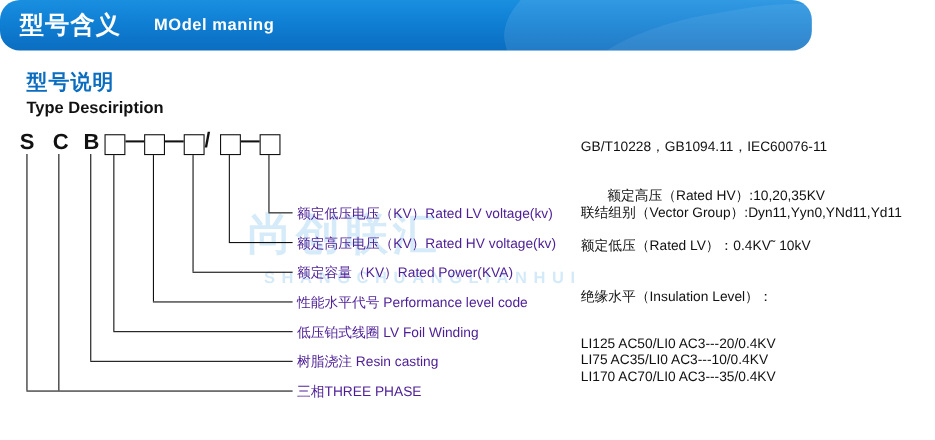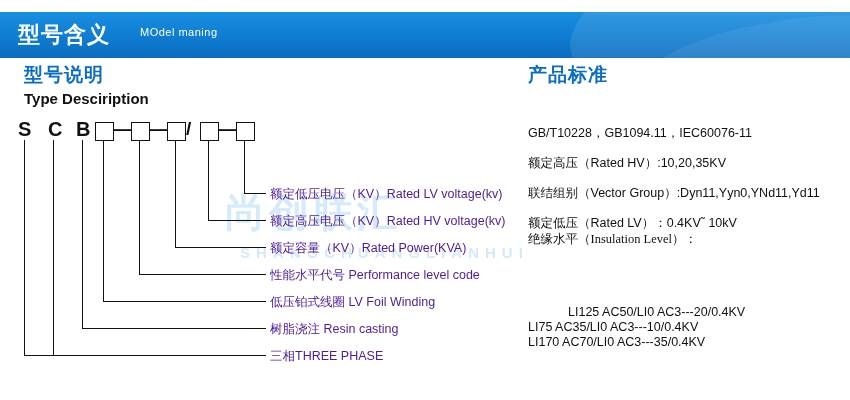--- a/index.html
+++ b/index.html
@@ -13,25 +13,26 @@
     font-family: "Liberation Sans", sans-serif;
     color: #1a1a1a;
     overflow: hidden;
     position: relative;
   }
 
   
   .banner {
     position: absolute;
     left: 0;
-    top: 12px;
-    width: 850px;
+    top: 0;
+    width: 738px;
     height: 46px;
     background: linear-gradient(180deg, #1a8fe0 0%, #0f7fd4 45%, #0b6dc0 100%);
     overflow: hidden;
+    border-radius: 18px;
   }
   .banner .swoosh {
     position: absolute;
     right: -40px;
     top: -60px;
     width: 320px;
     height: 150px;
     background: rgba(255,255,255,0.10);
     transform: rotate(-14deg);
     border-radius: 40%;
@@ -52,22 +53,22 @@
     top: 8px;
     font-size: 22px;
     font-weight: bold;
     color: #ffffff;
     letter-spacing: 1px;
   }
   .banner-title-en {
     position: absolute;
     left: 140px;
     top: 14px;
-    font-size: 11px;
-    font-weight: normal;
+    font-size: 15px;
+    font-weight: bold;
     color: #ffffff;
     letter-spacing: 0.5px;
   }
 
   
   .watermark {
     position: absolute;
     left: 225px;
     top: 185px;
     font-size: 40px;
@@ -188,21 +189,20 @@
 
 <div class="watermark">尚创联汇</div>
 <div class="watermark-sub">SHANGCHUANGLIANHUI</div>
 
 <div class="sec-heading" id="left-heading">
   <p class="sec-cn">型号说明</p>
   <p class="sec-en">Type Desciription</p>
 </div>
 
 <div class="sec-heading" id="right-heading">
-  <p class="sec-cn">产品标准</p>
 </div>
 
 <div class="code-row">
   <span class="code-letter" style="left:18px;">S</span>
   <span class="code-letter" style="left:48px;">C</span>
   <span class="code-letter" style="left:76px;">B</span>
 
   <span class="code-box" style="left:95px;"></span>
   <span class="code-sym" style="left:114px;">—</span>
   <span class="code-box" style="left:131px;"></span>
@@ -239,19 +239,19 @@
 
 <div class="callout" style="left:270px; top:186px;">额定低压电压（KV）Rated LV voltage(kv)</div>
 <div class="callout" style="left:270px; top:213px;">额定高压电压（KV）Rated HV voltage(kv)</div>
 <div class="callout" style="left:270px; top:240px;">额定容量（KV）Rated Power(KVA)</div>
 <div class="callout" style="left:270px; top:267px;">性能水平代号  Performance level code</div>
 <div class="callout" style="left:270px; top:294px;">低压铂式线圈  LV Foil Winding</div>
 <div class="callout" style="left:270px; top:321px;">树脂浇注  Resin casting</div>
 <div class="callout" style="left:270px; top:348px;">三相THREE PHASE</div>
 
 <div class="spec-line" style="top:125px;">GB/T10228，GB1094.11，IEC60076-11</div>
-<div class="spec-line" style="top:155px;">额定高压（Rated HV）:10,20,35KV</div>
+<div class="spec-line" style="top:170px;margin-left:24px;">额定高压（Rated HV）:10,20,35KV</div>
 <div class="spec-line" style="top:185px;text-align:right;">联结组别（Vector Group）:Dyn11,Yyn0,YNd11,Yd11</div>
 <div class="spec-line" style="top:215px;">额定低压（Rated LV）：0.4KV˜ 10kV</div>
-<div class="spec-line" style="top:231px;font-family:Liberation Serif, serif;">绝缘水平（Insulation Level）：</div>
+<div class="spec-line" style="top:262px;">绝缘水平（Insulation Level）：</div>
 <div class="spec-line" style="top:272px;margin-top:48px;">LI75 AC35/LI0 AC3---10/0.4KV</div>
-<div class="spec-line" style="top:305px;margin-left:40px;">LI125 AC50/LI0 AC3---20/0.4KV</div>
+<div class="spec-line" style="top:305px;">LI125 AC50/LI0 AC3---20/0.4KV</div>
 <div class="spec-line" style="top:335px;">LI170 AC70/LI0 AC3---35/0.4KV</div>
 
 </body></html>

